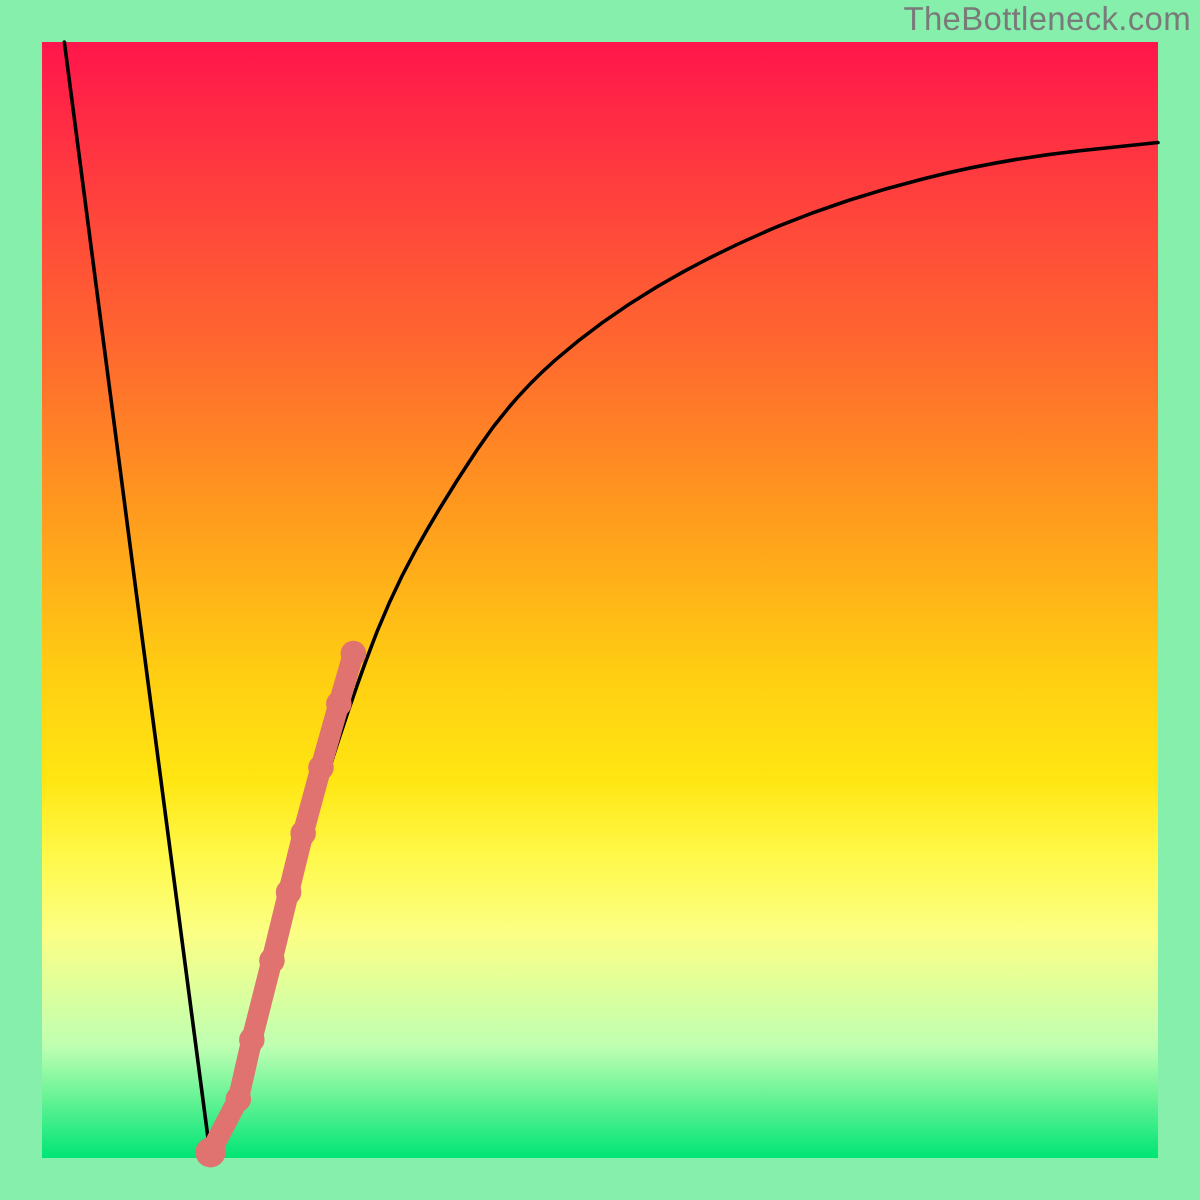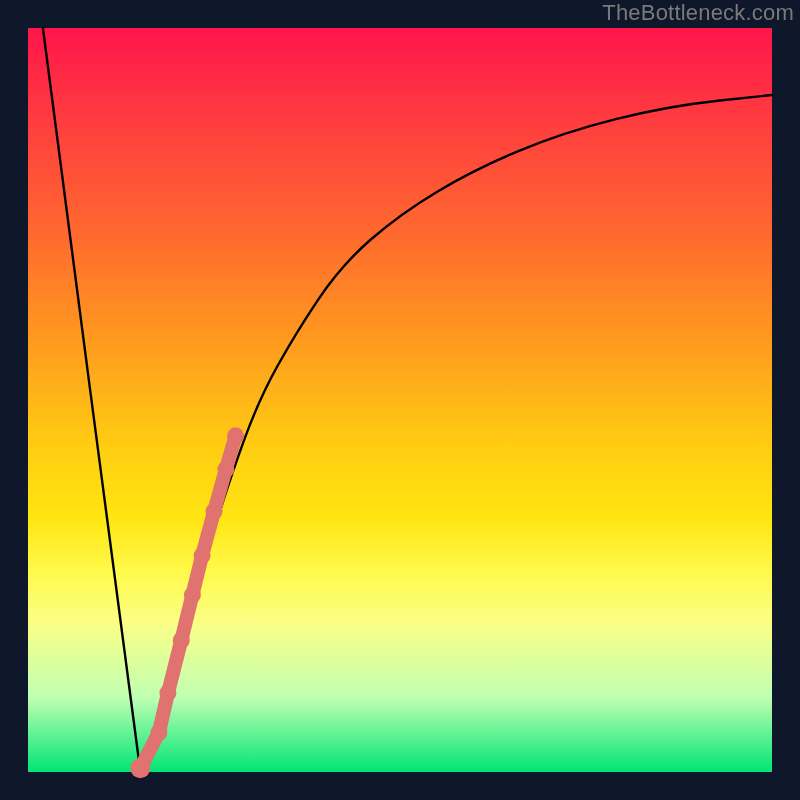--- a/index.html
+++ b/index.html
@@ -7,21 +7,21 @@
     padding: 0;
     width: 800px;
     height: 800px;
     background: #000;
     overflow: hidden;
   }
   .outer {
     position: relative;
     width: 800px;
     height: 800px;
-    background: #0f172a;
+    background: #86efac;
   }
   .plot-area {
     position: absolute;
     left: 28px;
     top: 28px;
     width: 744px;
     height: 744px;
     
     background: linear-gradient(
       to bottom,

